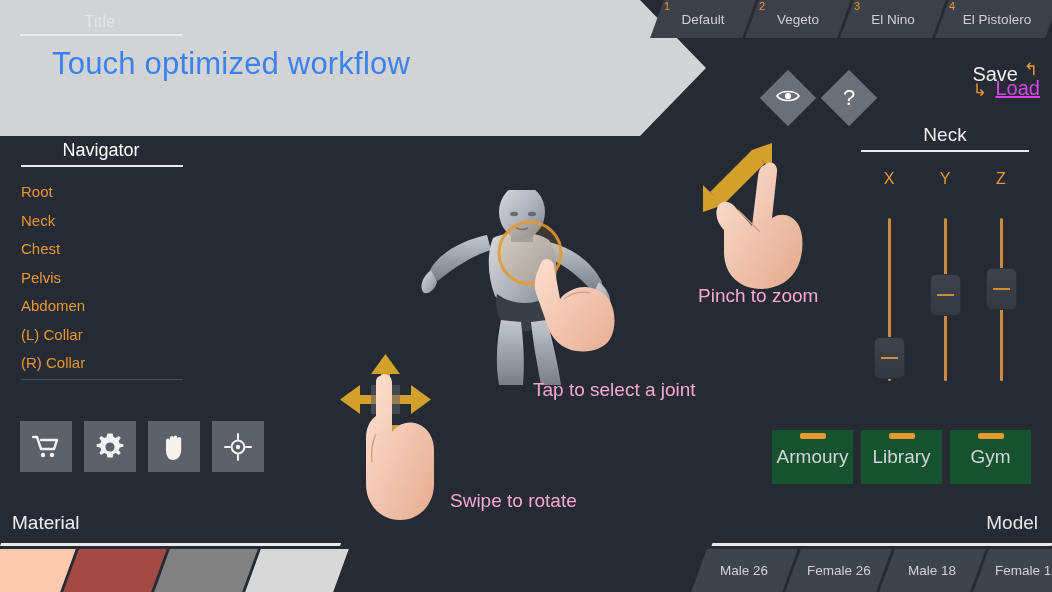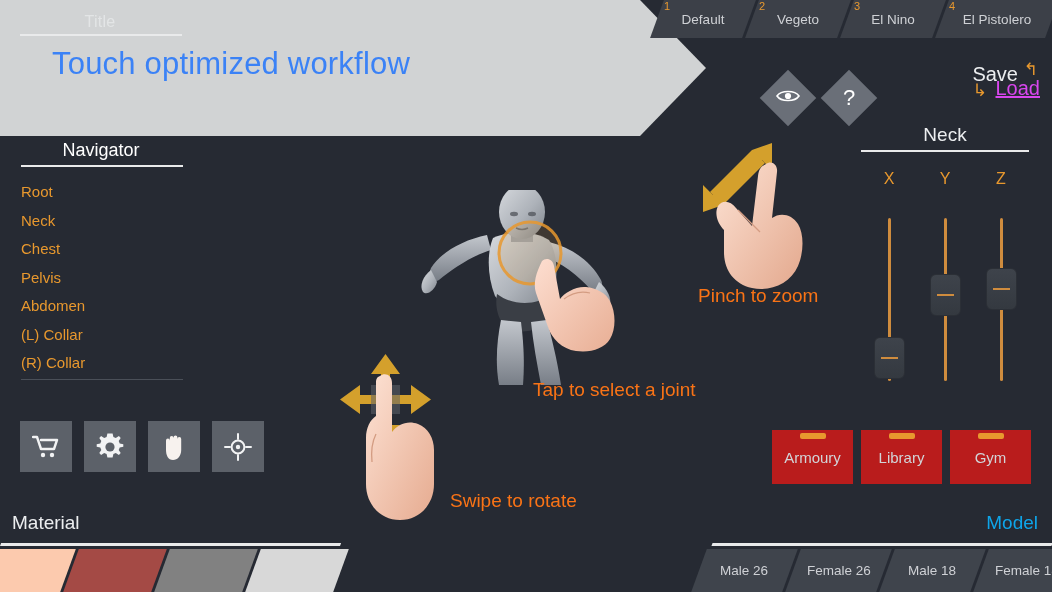--- a/index.html
+++ b/index.html
@@ -113,50 +113,50 @@
   
   .toolbar{ position:absolute; left:20px; top:421px; display:flex; gap:12px; }
   .tool-btn{
     width:52px; height:51px; background:#5c6169;
     display:flex; align-items:center; justify-content:center;
   }
   .tool-btn svg{ display:block; }
 
   
   .gesture-label{
-    position:absolute; color:#f97316; font-size:19px; white-space:nowrap;
+    position:absolute; color:#f9a8d4; font-size:19px; white-space:nowrap;
   }
   #label-tap{ left:533px; top:379px; }
   #label-swipe{ left:450px; top:471px;margin-top:19px; }
   #label-pinch{ left:698px; top:285px; }
 
   .figure-wrap{ position:absolute; left:415px; top:190px; width:225px; height:195px; }
 
   
   .cat-row{ position:absolute; left:772px; top:430px; display:flex; gap:8px; }
   .cat-btn{
-    position:relative; width:81px; height:54px; background:#b91c1c;
+    position:relative; width:81px; height:54px; background:#14532d;
     display:flex; align-items:center; justify-content:center;
-    font-size:15px; color:#d2d4d8; cursor:pointer;
+    font-size:19px; color:#d2d4d8; cursor:pointer;
   }
   .cat-btn:before{
     content:""; position:absolute; left:50%; transform:translateX(-50%);
     top:3px; width:26px; height:6px; background:#e8982e; border-radius:2px;
   }
 
   
   .mat-label{ position:absolute; left:12px; top:512px; font-size:19px; color:#eceef0; }
   .mat-rule{
     position:absolute; left:0; top:543px; width:340px; height:3px; background:#e9eaeb;
     transform:skewX(-20deg); transform-origin:left bottom;
   }
   .mat-strip{ position:absolute; left:-20px; top:549px; height:43px; display:flex; gap:3px; }
   .mat-swatch{ width:88px; height:43px; transform:skewX(-20deg); cursor:pointer; }
 
-  .model-label{ position:absolute; right:14px; top:512px; font-size:19px; color:#0ea5e9; }
+  .model-label{ position:absolute; right:14px; top:512px; font-size:19px; color:#e5e5e5; }
   .model-rule{
     position:absolute; right:0; top:543px; width:340px; height:3px; background:#e9eaeb;
     transform:skewX(-20deg);
   }
   .model-strip{ position:absolute; right:-20px; top:549px; height:43px; display:flex; gap:3px; }
   .model-tab{
     width:91px; height:43px; background:#3f444c; transform:skewX(-20deg);
     display:flex; align-items:center; justify-content:center; cursor:pointer;
   }
   .model-tab span{ transform:skewX(20deg); font-size:13.5px; color:#cfd1d5; white-space:nowrap; }

